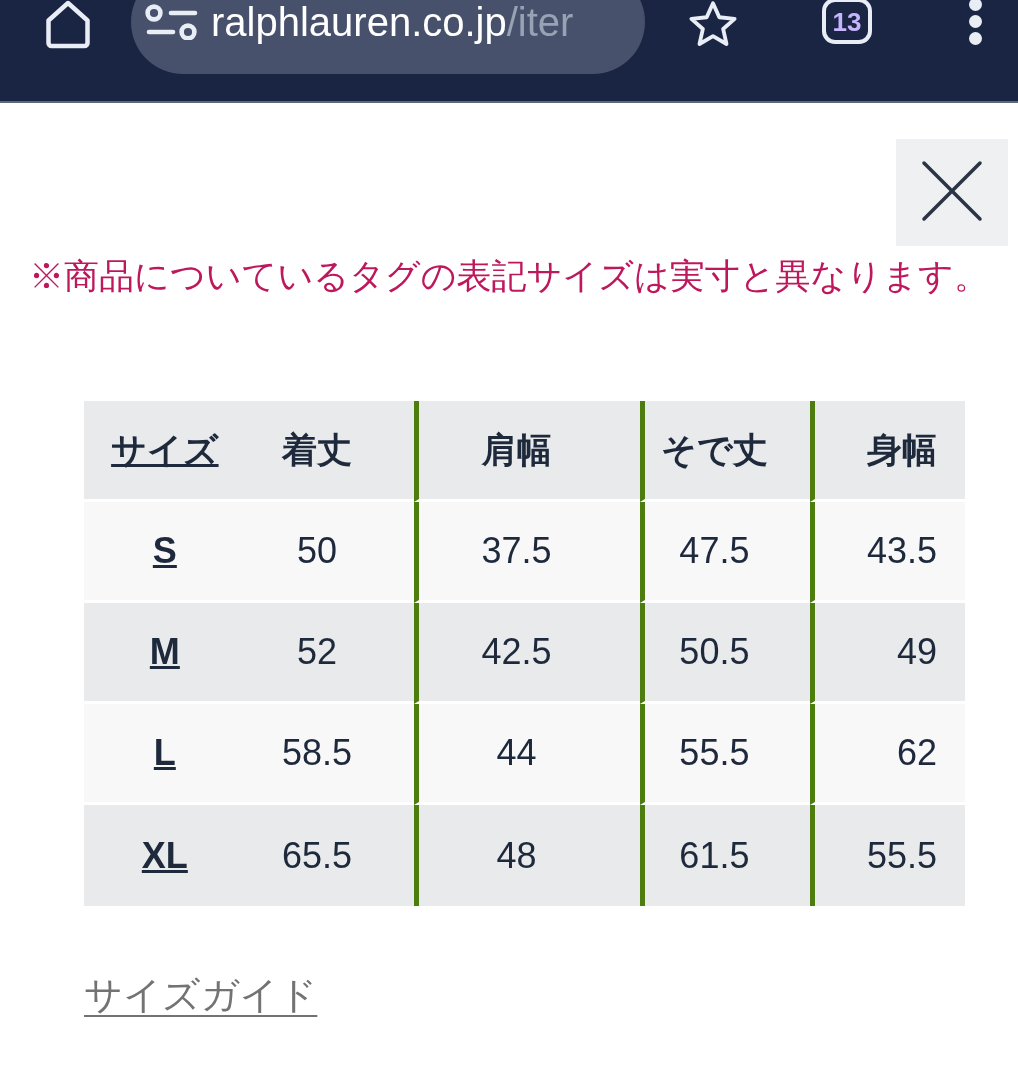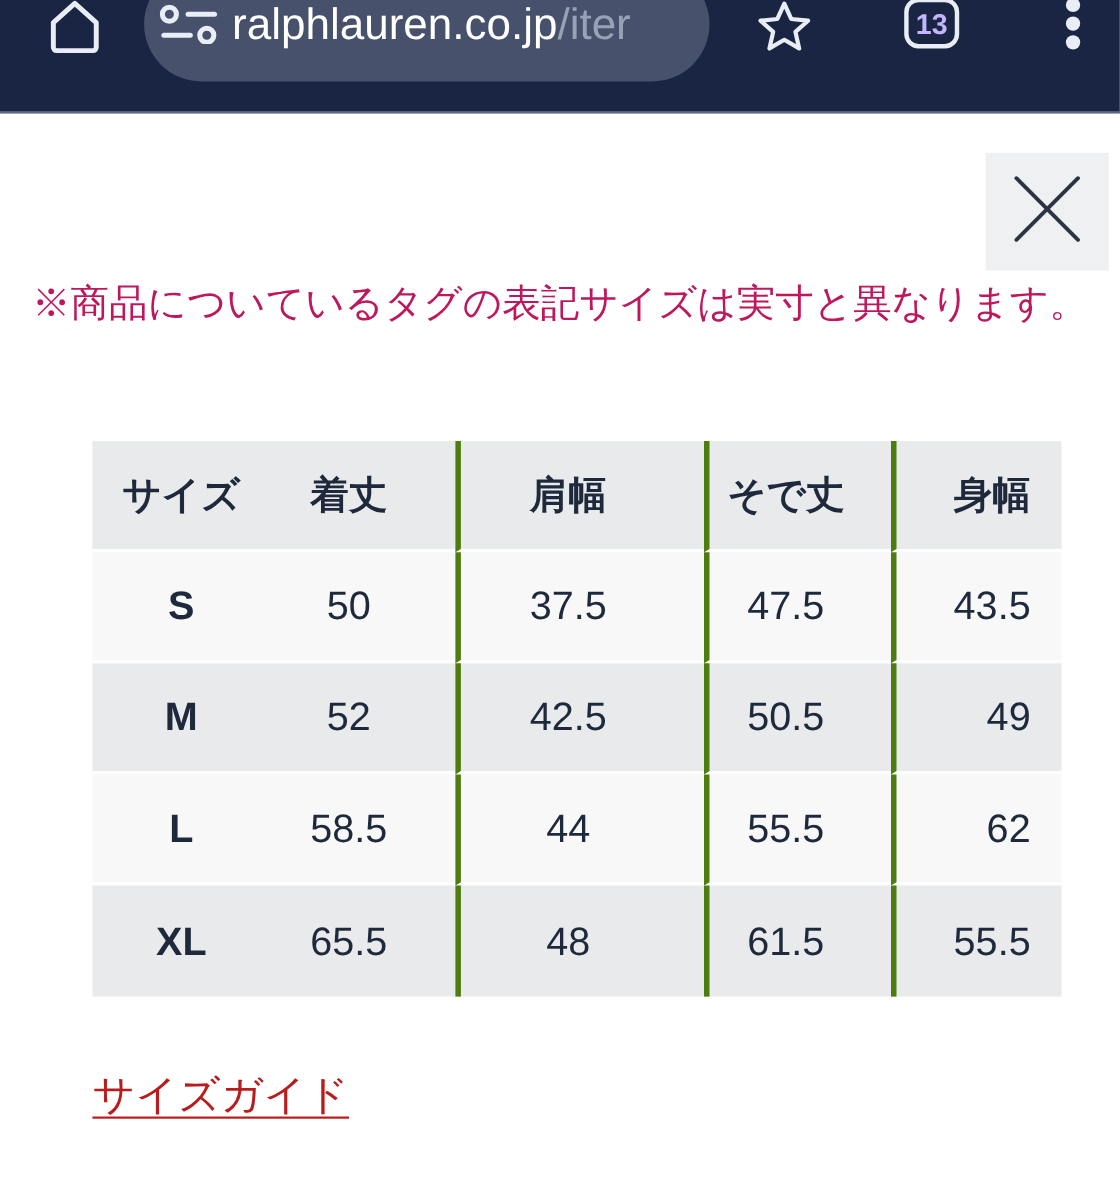--- a/index.html
+++ b/index.html
@@ -29,26 +29,26 @@
   .notice{position:absolute;left:0;top:252px;width:1018px;text-align:center;color:#be185d;
           font-size:35px;line-height:47px;}
   .size-table{position:absolute;left:84px;top:401px;width:881px;display:grid;
               grid-template-columns:15.4% 22.1% 25.6% 19.3% 17.6%;}
   .trow{display:contents;}
   .cell{box-sizing:border-box;height:101px;display:flex;align-items:center;justify-content:center;
         font-size:36px;color:#1e2a3c;background:#e9eaec;}
   .r-head .cell{font-weight:bold;font-size:35px;}
   .r-odd .cell{background:#f8f8f9;}
   .r-even .cell{background:#e9eaec;}
-  .c1{padding-left:26px;font-weight:bold;}
+  .c1{padding-left:26px;font-weight:bold;text-decoration:underline;}
   .c3,.c4{padding-right:26px;}
   .c5{justify-content:flex-end;padding-right:28px;}
   .sep-l{border-left:5px solid #4d7c0f;}
   .sep-b{border-bottom:3px solid #ffffff;}
-  .size-guide{position:absolute;left:84px;top:970px;font-size:38px;color:#b91c1c;
+  .size-guide{position:absolute;left:84px;top:970px;font-size:38px;color:#737373;
               text-decoration:underline;text-decoration-thickness:2px;text-underline-offset:7px;
               font-style:normal;cursor:pointer;}
 </style>
 </head>
 <body>
 
 <div class="page">
 
   <div class="toolbar">
 

